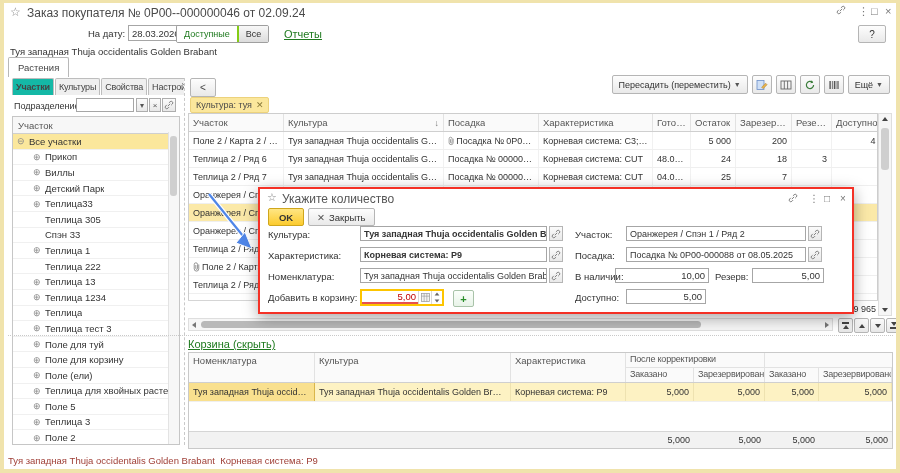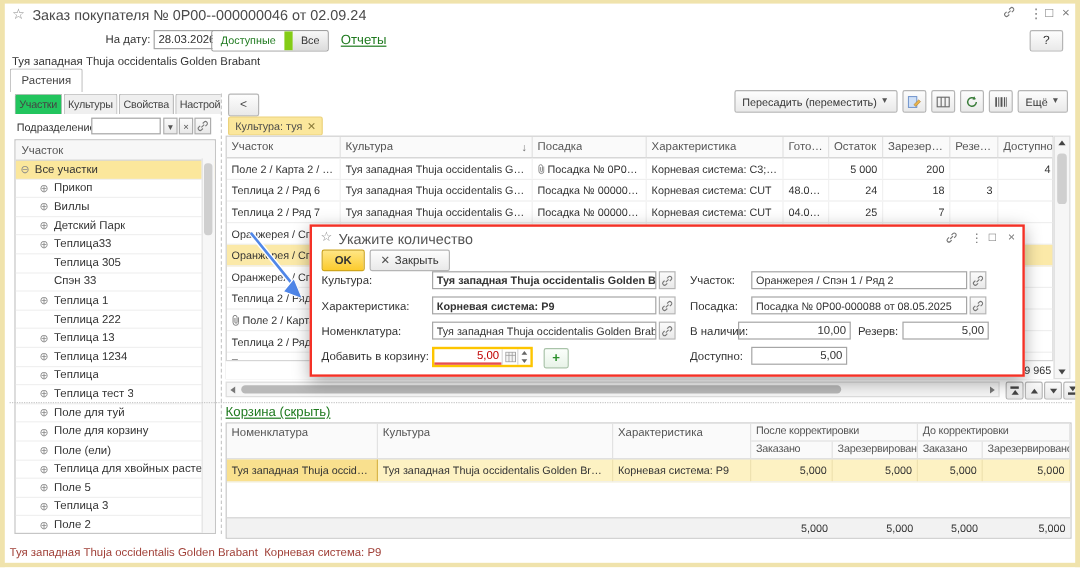--- a/index.html
+++ b/index.html
@@ -14,31 +14,31 @@
   .t-title{left:27px;top:6px;font-size:12px;color:#4a4a4a;}
   .t-ico{top:5px;font-size:11px;color:#777;cursor:default;}
   
   .btn{display:inline-flex;align-items:center;justify-content:center;border:1px solid #b5b5b5;background:linear-gradient(#fdfdfd,#e9e9e9);border-radius:2px;color:#333;}
   .btn-yellow{background:linear-gradient(#ffe684,#fccb2e);border:1px solid #cfa61c;font-weight:bold;}
   .reserve{left:9px;top:24px;height:18px;padding:0 8px;font-size:9.5px;}
   .lbl{color:#333;font-size:9.5px;}
   .inp{position:absolute;border:1px solid #a6a6a6;background:#fff;font-size:9.5px;display:flex;align-items:center;padding:0 3px;box-sizing:border-box;}
   .seg{left:176px;top:25px;height:16px;display:flex;border:1px solid #9f9f9f;border-radius:2px;overflow:hidden;}
   .seg>div{display:flex;align-items:center;justify-content:center;font-size:9px;padding:0 7px;}
-  .seg-av{background:#fff;color:#1f7a1f;border-right:7px solid #84cc16;}
+  .seg-av{background:#fff;color:#1f7a1f;border-right:2px solid #84cc16;}
   .seg-all{background:linear-gradient(#f8f8f8,#dcdcdc);color:#333;}
   .glink{color:#1f7a1f;text-decoration:underline;font-size:11px;cursor:pointer;}
   .help{left:858px;top:25px;width:26px;height:16px;font-size:10px;}
   
   .mtabs{left:8px;top:57px;height:36px;display:flex;gap:2px;}
   .mtab{display:flex;align-items:center;padding:0 9px;font-size:9.5px;border:1px solid #b8b8b8;border-bottom:none;background:#efefef;color:#444;border-radius:2px 2px 0 0;}
   .mtab.act{background:#fff;font-weight:normal;height:19px;box-shadow:0 2px 0 #fff;}
   .stabs{left:12px;top:78px;height:17px;display:flex;gap:1px;width:172px;overflow:hidden;}
   .stab{display:flex;align-items:center;padding:0 3px;font-size:9px;letter-spacing:-.2px;border:1px solid #bdbdbd;border-bottom:none;background:#efefef;color:#444;border-radius:2px 2px 0 0;}
-  .stab.act{background:#22c55e;}
+  .stab.act{background:#14b8a6;font-weight:bold;}
   
   .mini{position:absolute;border:1px solid #adadad;background:linear-gradient(#fbfbfb,#e8e8e8);display:flex;align-items:center;justify-content:center;font-size:8px;color:#555;box-sizing:border-box;}
   
   .tree{left:12px;top:116px;width:168px;height:329px;border:1px solid #c6c6c6;box-sizing:border-box;background:#fff;overflow:hidden;}
   .tree-h{height:16px;border-bottom:1px solid #cfcfcf;background:#f7f7f7;color:#555;display:flex;align-items:center;padding:0 5px;font-size:9.5px;}
   .tree-row{height:15.6px;display:flex;align-items:center;border-bottom:1px solid #f0f0f0;font-size:9.5px;box-sizing:border-box;}
   .tree-row.sel{background:#fbe79c;}
   .exp{width:12px;color:#8a8a8a;font-size:9px;flex:0 0 12px;text-align:left;}
   .tlbl{white-space:nowrap;overflow:hidden;}
   .vsplit{left:184px;top:78px;width:1px;height:367px;border-left:1px dashed #c9c9c9;}
@@ -689,21 +689,20 @@
 
   <span class="abs glink cartlink">Корзина (скрыть)</span>
   <div class="abs ctbl">
     <div class="chead">
       <div class="ch k-nom">Номенклатура</div>
       <div class="ch k-kul">Культура</div>
       <div class="ch k-har">Характеристика</div>
       <div class="chgroups">
         <div class="chg-top">
           <div class="chs g1">После корректировки</div>
-          <div class="chs g2">До корректировки</div>
         </div>
         <div class="chg-bot" id="cart-subheads">
             <div class="chs k-z1">Заказано</div>
             <div class="chs k-r1">Зарезервировано</div>
             <div class="chs k-z2">Заказано</div>
             <div class="chs k-r2">Зарезервировано</div>
           </div>
       </div>
     </div>
     <div id="cart-body">

